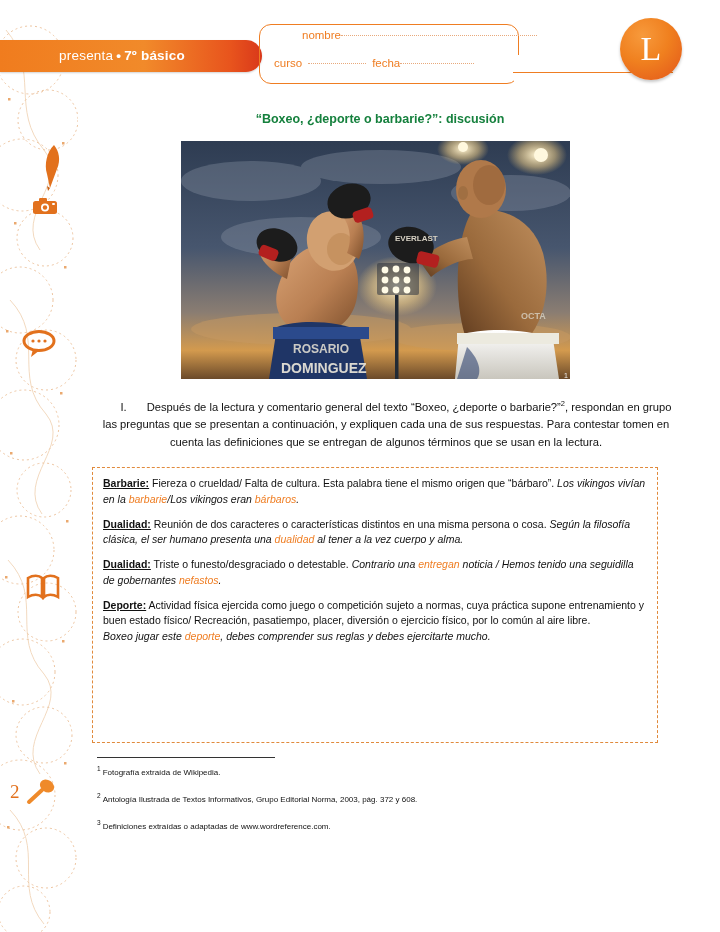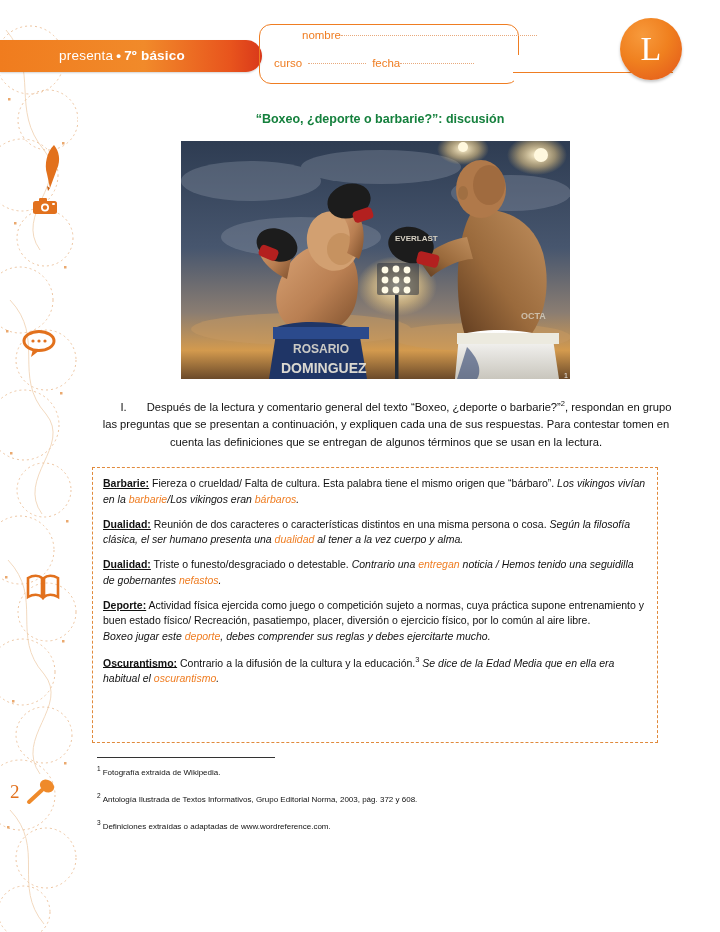--- a/index.html
+++ b/index.html
@@ -423,23 +423,20 @@
 
   <div class="defentry">
     <span class="defterm">Dualidad:</span><span> Triste o funesto/desgraciado o detestable. </span><span class="it">Contrario una </span><span class="hl">entregan</span><span class="it"> noticia / Hemos tenido una seguidilla de gobernantes </span><span class="hl">nefastos</span><span class="it">.</span>
   </div>
 
   <div class="defentry">
     <span class="defterm">Deporte:</span><span> Actividad física ejercida como juego o competición sujeto a normas, cuya práctica supone entrenamiento y buen estado físico/ Recreación, pasatiempo, placer, diversión o ejercicio físico, por lo común al aire libre.</span><br>
     <span class="it">Boxeo jugar este </span><span class="hl">deporte</span><span class="it">, debes comprender sus reglas y debes ejercitarte mucho.</span>
   </div>
 
-  <div class="defentry">
-    <span class="defterm">Oscurantismo:</span><span> Contrario a la difusión de la cultura y la educación.</span><sup>3</sup><span class="it"> Se dice de la Edad Media que en ella era habitual el </span><span class="hl">oscurantismo</span><span class="it">.</span>
-  </div>
 </div>
 
 <div class="fn-rule"></div>
 <div class="footnotes">
   <div class="footnote">
     <sup>1</sup><span>Fotografía extraída de Wikipedia.</span>
   </div>
   <div class="footnote">
     <sup>2</sup><span>Antología Ilustrada de Textos Informativos, Grupo Editorial Norma, 2003, pág. 372 y 608.</span>
   </div>

